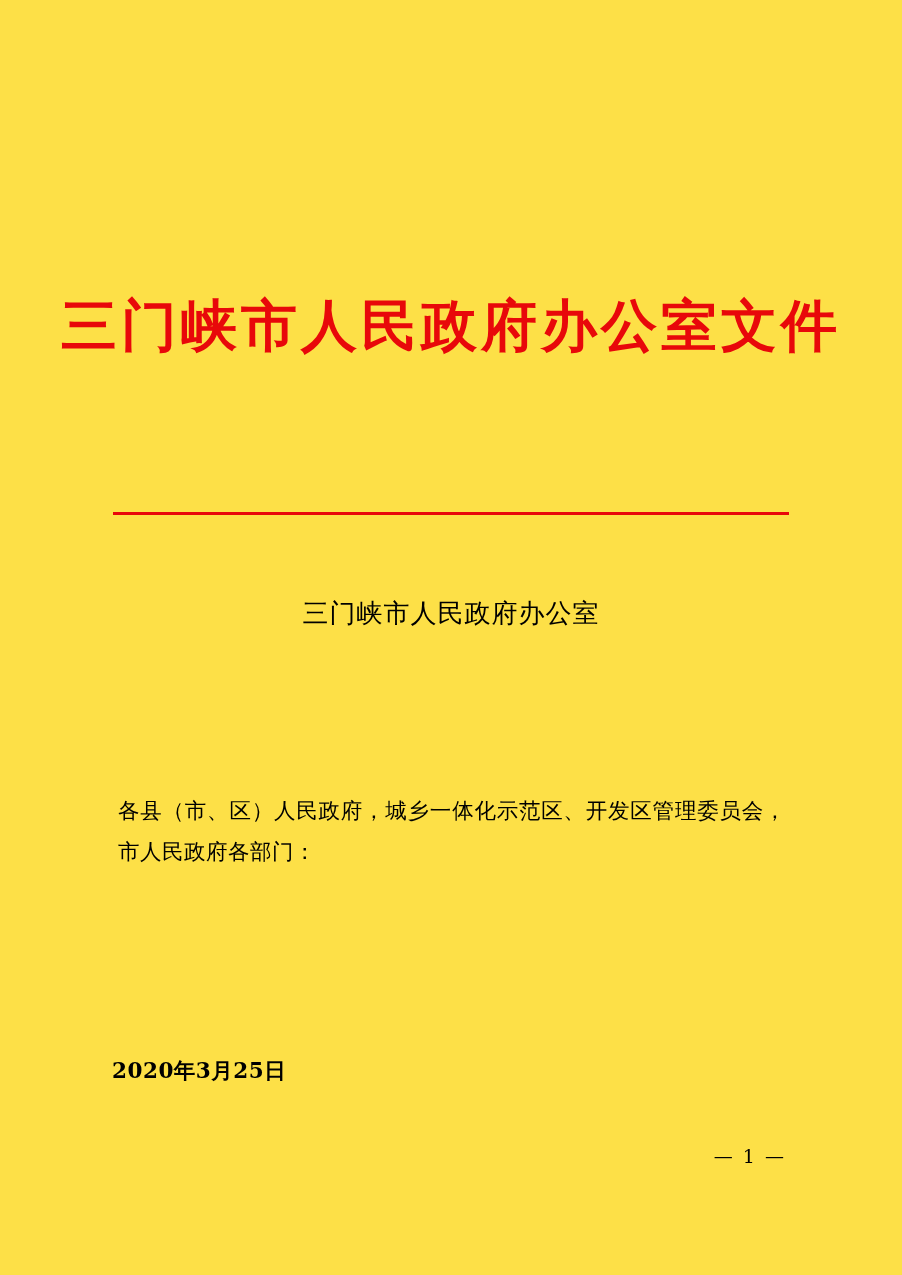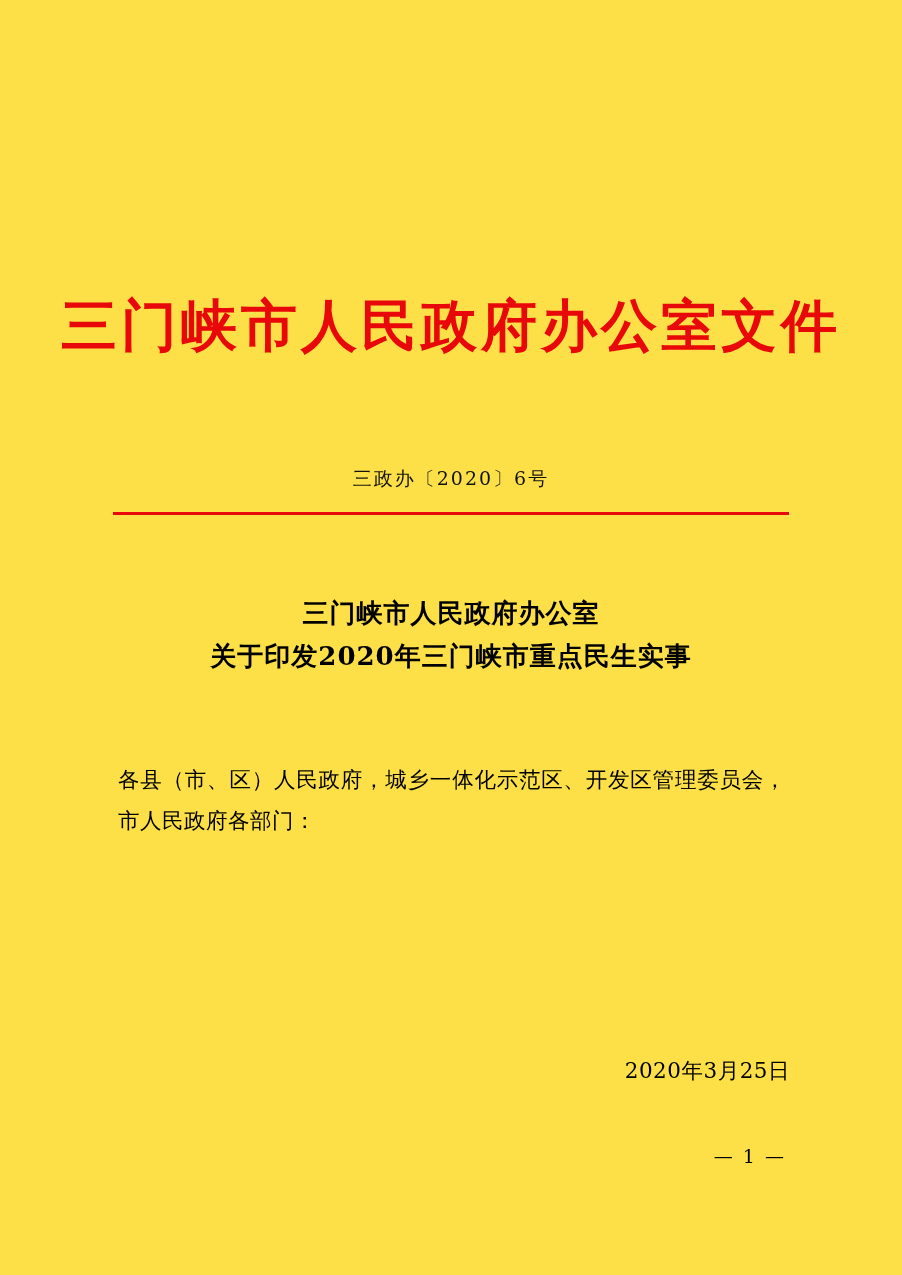--- a/index.html
+++ b/index.html
@@ -60,59 +60,58 @@
     background: #e8080a;
   }
 
   
   .title-block {
     position: absolute;
     left: 113px;
     width: 676px;
     top: 592px;
     text-align: center;
-    font-weight: bold;
+    font-weight: normal;
     font-size: 26px;
     line-height: 43px;
     letter-spacing: 1px;
   }
   .title-line {
     display: block;
     white-space: nowrap;
   }
 
   
   .body-block {
     position: absolute;
     left: 118px;
     width: 668px;
-    top: 760px;
+    top: 790px;
     font-size: 21.5px;
     line-height: 41px;
     letter-spacing: 0.5px;
     text-align: justify;
-    font-family: Liberation Serif, serif;
   }
   .para {
     margin: 0;
   }
   .para.indent {
     text-indent: 2em;
   }
 
   
   .dateline {
     position: absolute;
-    left: 122px;
+    left: 112px;
     width: 668px;
     top: 1056px;
-    text-align: right;
     padding-right: 92px;
     font-size: 21.5px;
     letter-spacing: 0.5px;
+    font-weight: bold;
   }
 
   
   .page-number {
     position: absolute;
     left: 118px;
     width: 668px;
     top: 1145px;
     text-align: right;
     padding-right: 46px;
@@ -122,27 +121,25 @@
 </style>
 </head>
 <body>
 
 <div class="page">
 
   <div class="masthead">
     <div class="masthead-title">三门峡市人民政府办公室文件</div>
   </div>
 
-  <div class="docnum">三政办〔2020〕6号</div>
 
   <div class="red-rule"></div>
 
   <div class="title-block">
     <span class="title-line">三门峡市人民政府办公室</span>
-    <span class="title-line">关于印发2020年三门峡市重点民生实事</span>
   </div>
 
   <div class="body-block">
     <p class="para">各县（市、区）人民政府，城乡一体化示范区、开发区管理委员会，市人民政府各部门：</p>
   </div>
 
   <div class="dateline">2020年3月25日</div>
 
   <div class="page-number">— 1 —</div>
 

